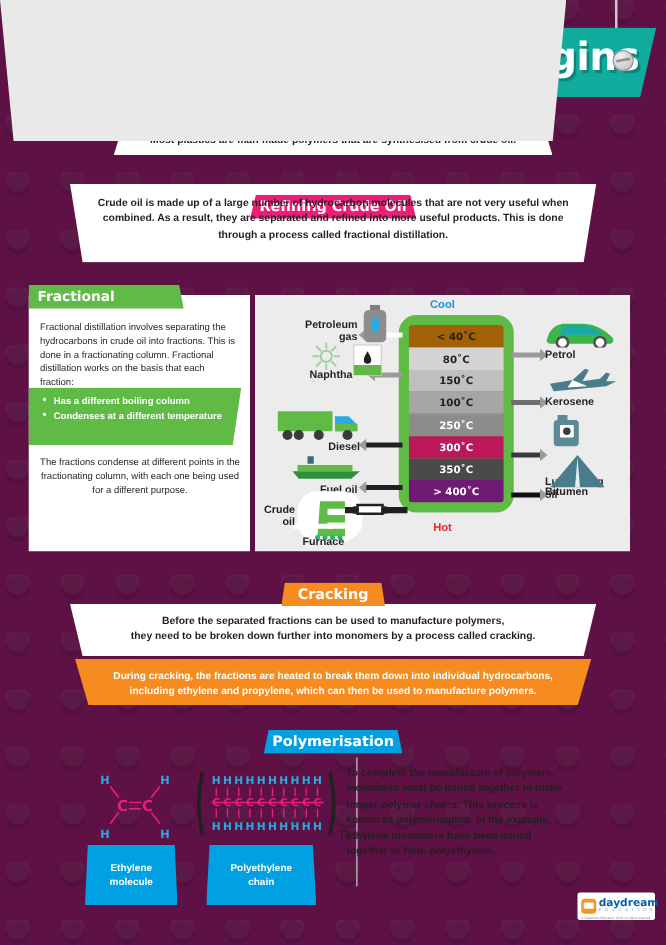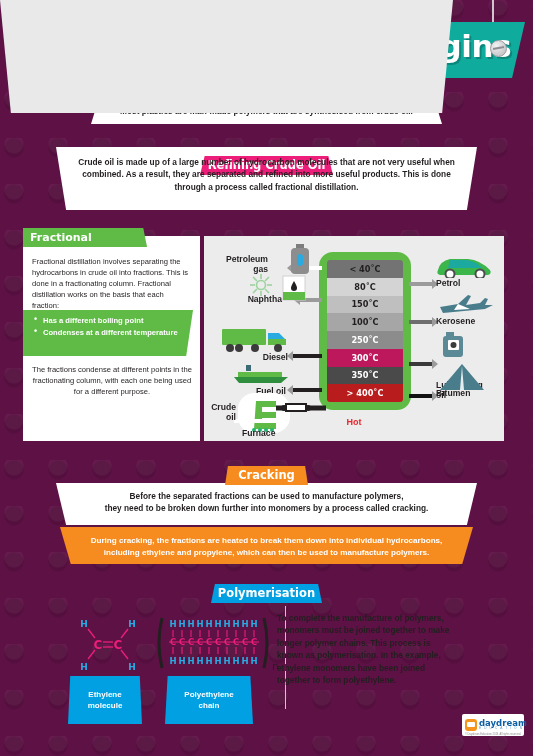--- a/index.html
+++ b/index.html
@@ -147,44 +147,45 @@
   Crude oil is made up of a large number of hydrocarbon molecules that are not very useful
   when combined. As a result, they are separated and refined into more useful products.
   This is done through a process called <b>fractional distillation.</b>
 </div>
 
 <div class="panel" id="fd-panel"></div>
 <div class="tab" id="fd-tab">Fractional Distillation</div>
 <div class="fd-para" id="fd-p1">Fractional distillation involves separating the hydrocarbons in crude oil into fractions. This is done in a fractionating column. Fractional distillation works on the basis that each fraction:</div>
 <div id="fd-bullets">
   <ul>
-    <li>Has a different boiling point</li>
+    <li>Has a different boiling column</li>
     <li>Condenses at a different temperature</li>
   </ul>
 </div>
 <div class="fd-para" id="fd-p2">The fractions condense at different points in the fractionating column, with each one being used for a different purpose.</div>
 
 <div id="diagram">
+  <div id="cool-label">Cool</div>
   <div id="hot-label">Hot</div>
 
   <div id="column-outer">
     <div id="column-inner">
-      <div class="band" style="background:#737373;color:#231f20;">&lt; 40˚C</div>
+      <div class="band" style="background:#a16207;color:#231f20;">&lt; 40˚C</div>
       <div class="band" style="background:#D4D4D4;color:#231f20;">80˚C</div>
       <div class="band" style="background:#BFBFBF;color:#231f20;">150˚C</div>
       <div class="band" style="background:#A6A6A6;color:#231f20;">100˚C</div>
       <div class="band" style="background:#8C8C8C;color:#FFFFFF;">250˚C</div>
       <div class="band" style="background:#be185d;color:#FFFFFF;">300˚C</div>
       <div class="band" style="background:#4A4A4A;color:#FFFFFF;text-align:center;">350˚C</div>
-      <div class="band" style="background:#b91c1c;color:#FFFFFF;">&gt; 400˚C</div>
+      <div class="band" style="background:#701a75;color:#FFFFFF;">&gt; 400˚C</div>
     </div>
   </div>
 
   <div class="arrow-l" style="left:88px;top:30px;width:30px;background:#ffffff;"></div>
-  <div class="frac-label" style="left:4px;top:18px;width:60px;text-align:right;">Petroleum<br>gas</div>
+  <div class="frac-label" style="left:22px;top:18px;width:60px;text-align:right;">Petroleum<br>gas</div>
   <svg style="position:absolute;left:84px;top:8px;" width="24" height="30" viewBox="0 0 24 30">
     <rect x="8" y="0" width="8" height="5" fill="#7d7d7d"></rect>
     <rect x="3" y="4" width="18" height="26" rx="4" fill="#8d8d8d"></rect>
     <rect x="9" y="10" width="6" height="12" rx="3" fill="#29ABE2"></rect>
   </svg>
 
   <div class="arrow-l" style="left:95px;top:62px;width:23px;"></div>
   <div class="frac-label" style="left:28px;top:58px;width:50px;text-align:right;">Naphtha</div>
   <svg style="position:absolute;left:40px;top:36px;" width="34" height="26" viewBox="0 0 34 26">
     <g stroke="#9ED3A0" stroke-width="1.6" fill="none">

